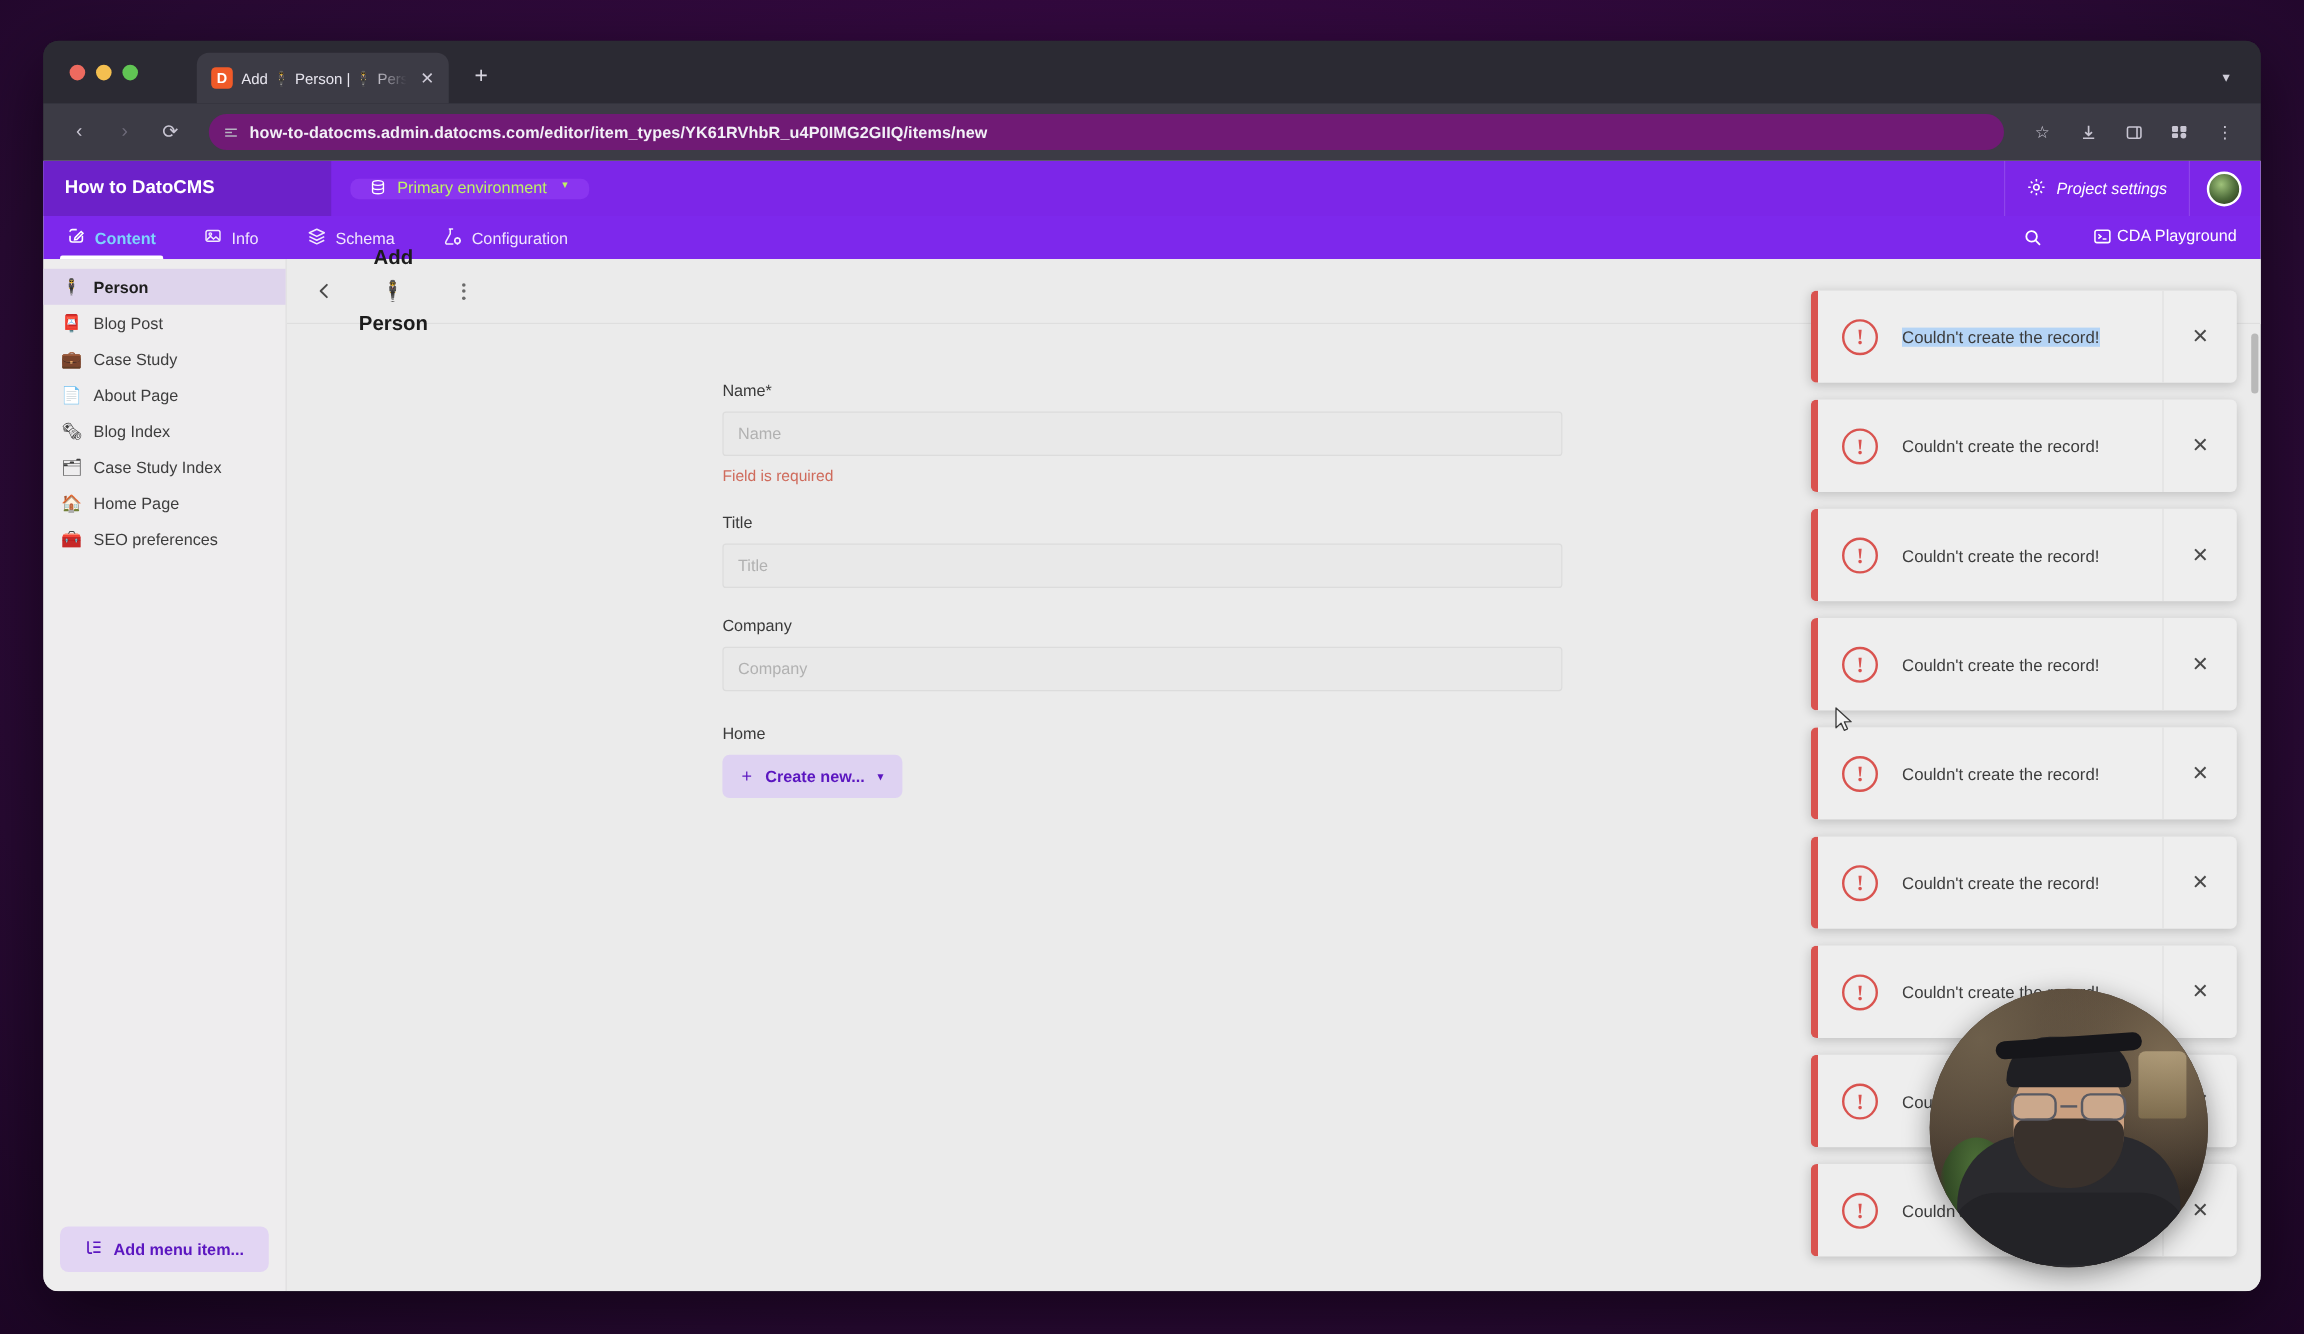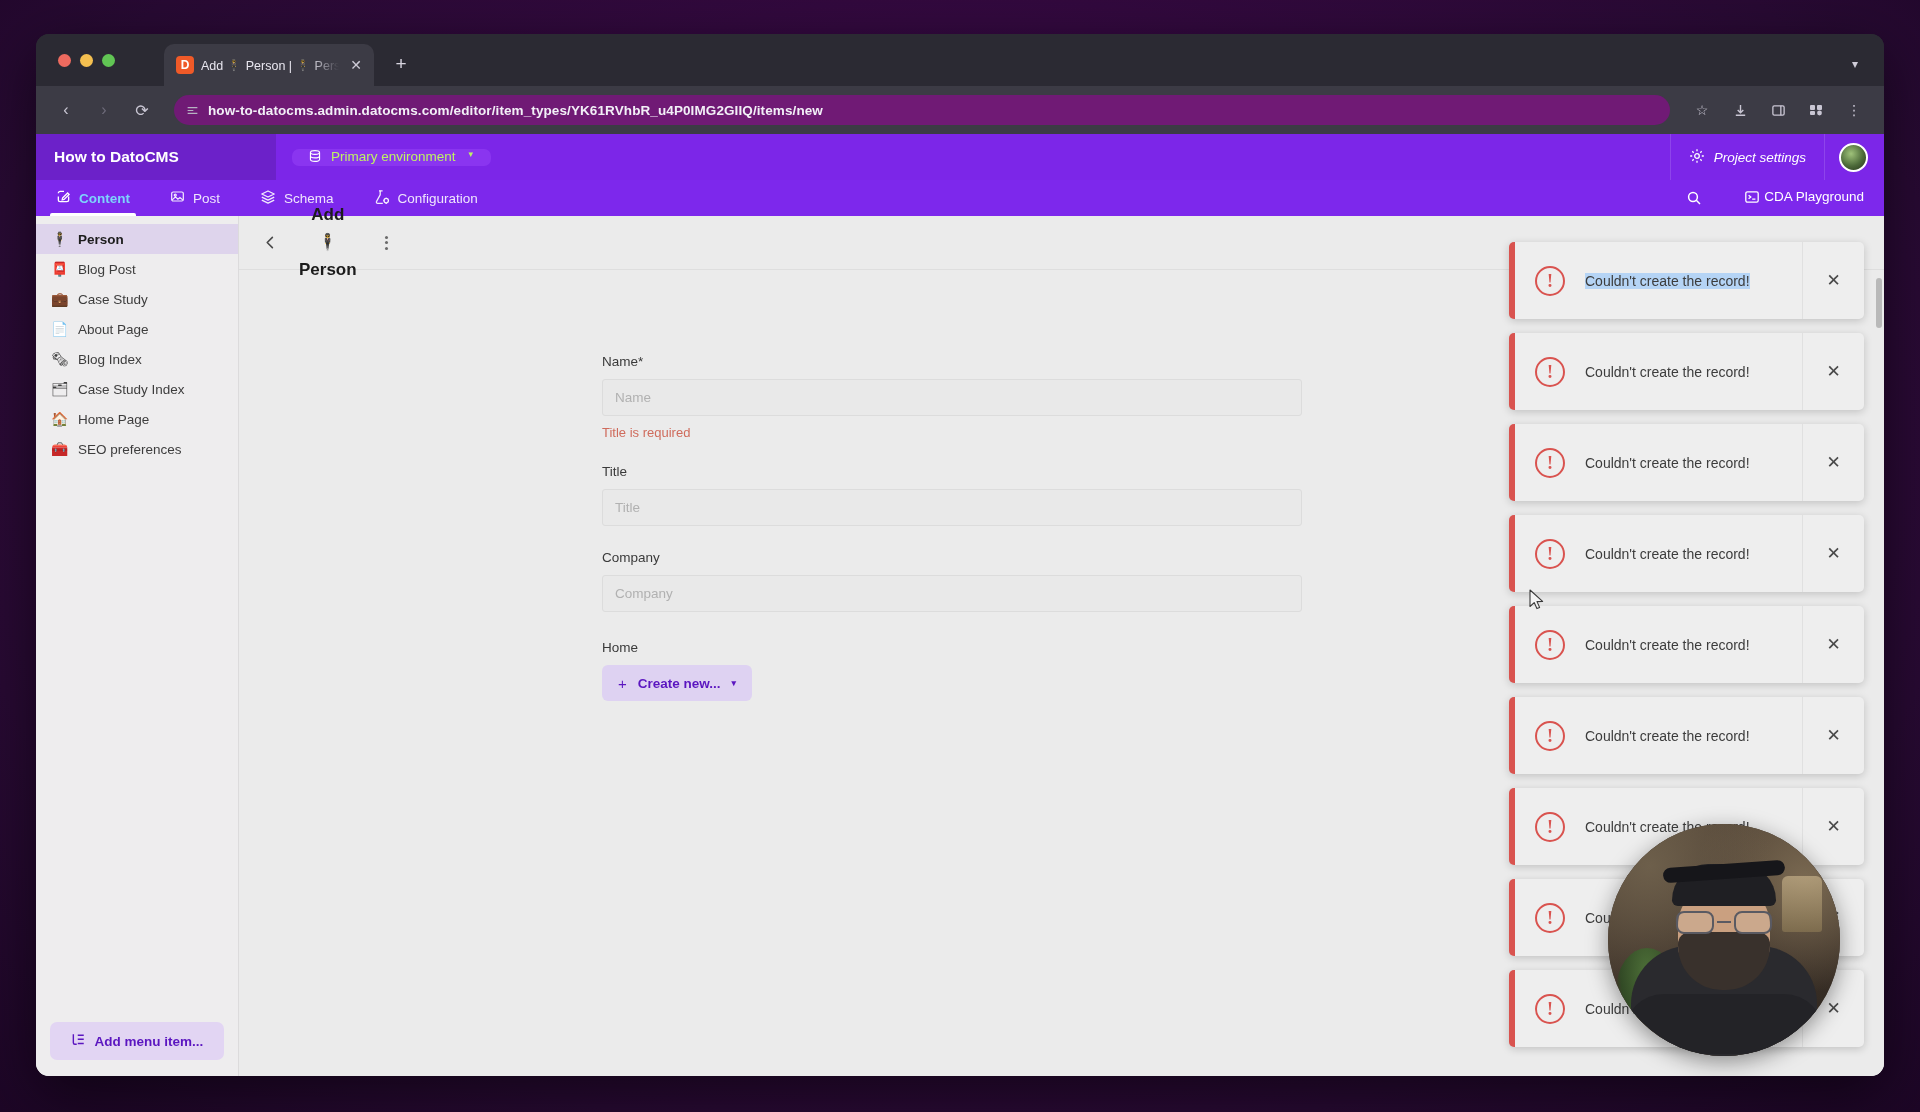--- a/index.html
+++ b/index.html
@@ -266,21 +266,21 @@
     margin-left: 10px; padding: 6px 4px;
   }
   .kebab i { width: 3px; height: 3px; background: #6a6a6a; border-radius: 50%; display:block; }
 
   .form-scroll { flex: 1; overflow: hidden; position: relative; }
   .form-inner {
     width: 700px;
     margin-left: 363px;
     padding-top: 48px;
   }
-  .field { margin-bottom: 18px; margin-top: 36px; }
+  .field { margin-bottom: 18px; }
   .field-label {
     font-size: 13.5px; color: #3a3a3a;
     margin-bottom: 10px;
   }
   .field-input {
     height: 37px;
     background: #e9e9e9;
     border: 1px solid #dcdcdc;
     border-radius: 3px;
     display: flex; align-items: center;
@@ -568,21 +568,21 @@
         <span>Content</span>
       </div>
       <div class="navitem">
         <span>
           <svg width="15" height="15" viewBox="0 0 16 16" fill="none" stroke="rgba(255,255,255,.9)" stroke-width="1.3">
             <rect x="1.8" y="3.2" width="12.4" height="9.6" rx="1.6"></rect>
             <circle cx="5.6" cy="6.5" r="1.1"></circle>
               <path d="M2.4 11.6l3.4-3.2 2.6 2.4 2.2-1.8 3 2.6"></path>
           </svg>
         </span>
-        <span>Post</span>
+        <span>Info</span>
       </div>
       <div class="navitem">
         <span>
           <svg width="16" height="16" viewBox="0 0 16 16" fill="none" stroke="rgba(255,255,255,.9)" stroke-width="1.3" stroke-linejoin="round">
             <path d="M8 2L14.2 5 8 8 1.8 5z"></path>
               <path d="M1.8 8.2L8 11.2l6.2-3"></path>
               <path d="M1.8 11.2L8 14.2l6.2-3"></path>
           </svg>
         </span>
         <span>Schema</span>
@@ -692,21 +692,21 @@
         </div>
 
         <div class="form-scroll">
           <div class="form-inner">
 
             <div class="field">
               <div class="field-label">Name*</div>
               <div class="field-input">
                 <span>Name</span>
               </div>
-              <div class="field-error">Title is required</div>
+              <div class="field-error">Field is required</div>
             </div>
 
             <div class="field" style="margin-top:24px;">
               <div class="field-label">Title</div>
               <div class="field-input">
                 <span>Title</span>
               </div>
             </div>
 
             <div class="field" style="margin-top:24px;">

